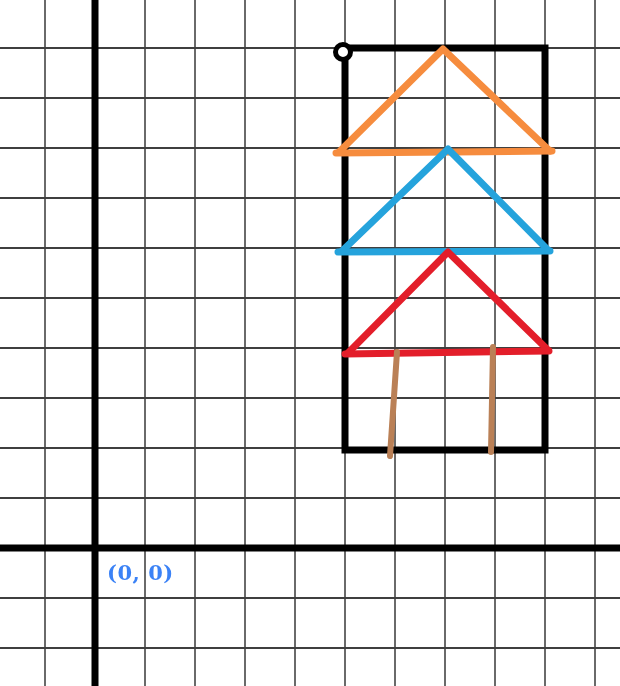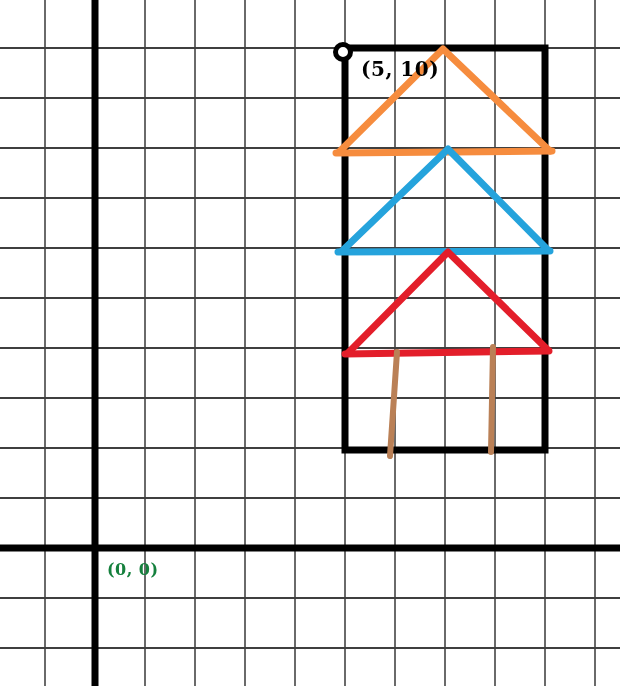--- a/index.html
+++ b/index.html
@@ -65,15 +65,14 @@
       <circle cx="343" cy="52" r="7.5" fill="#ffffff" stroke="#000000" stroke-width="5"></circle>
       <polyline points="339,152 443,49 550,151" fill="none" stroke="#F68C3E" stroke-width="7" stroke-linecap="round" stroke-linejoin="round"></polyline>
       <polyline points="336,153 552,151" fill="none" stroke="#F68C3E" stroke-width="7" stroke-linecap="round" stroke-linejoin="round"></polyline>
       <polyline points="342,251 448,149 548,250" fill="none" stroke="#25A3DC" stroke-width="7" stroke-linecap="round" stroke-linejoin="round"></polyline>
       <polyline points="338,252 550,251" fill="none" stroke="#25A3DC" stroke-width="7" stroke-linecap="round" stroke-linejoin="round"></polyline>
       <polyline points="348,353 448,252 548,350" fill="none" stroke="#E31E2A" stroke-width="7" stroke-linecap="round" stroke-linejoin="round"></polyline>
       <polyline points="345,354 549,351" fill="none" stroke="#E31E2A" stroke-width="7" stroke-linecap="round" stroke-linejoin="round"></polyline>
       <polyline points="397,352 390,456" fill="none" stroke="#BA8056" stroke-width="6" stroke-linecap="round" stroke-linejoin="round"></polyline>
       <polyline points="493,347 491,452" fill="none" stroke="#BA8056" stroke-width="6" stroke-linecap="round" stroke-linejoin="round"></polyline>
     </svg>
-  <div class="coord-label" id="label-0" style="left: 107px; top: 560px; color: #15803d; font-size: 16px;">(0, 0)</div>
-  <div class="coord-label" id="label-1" style="left: 361px; top: 57px; color: rgb(0, 0, 0); font-size: 20px;">(5, 10)</div>
+  <div class="coord-label" id="label-0" style="left: 107px; top: 560px; color: #3b82f6; font-size: 21px;">(0, 0)</div>
 </div>
 
 </body></html>

